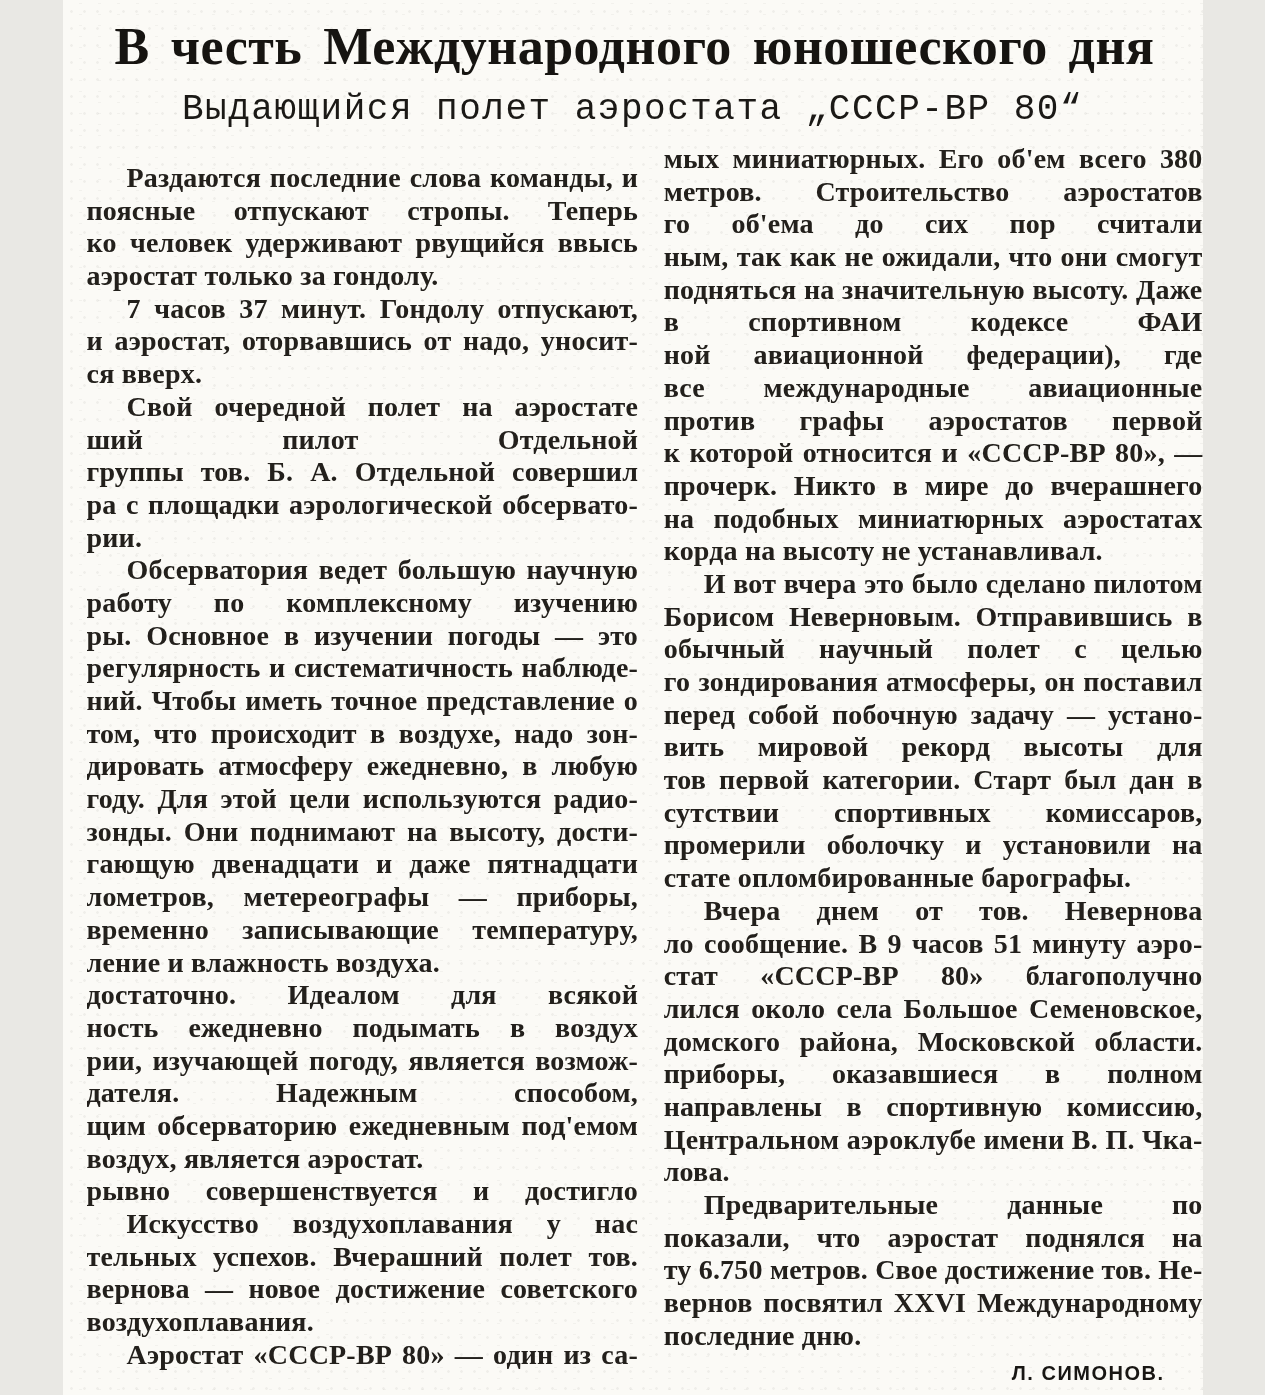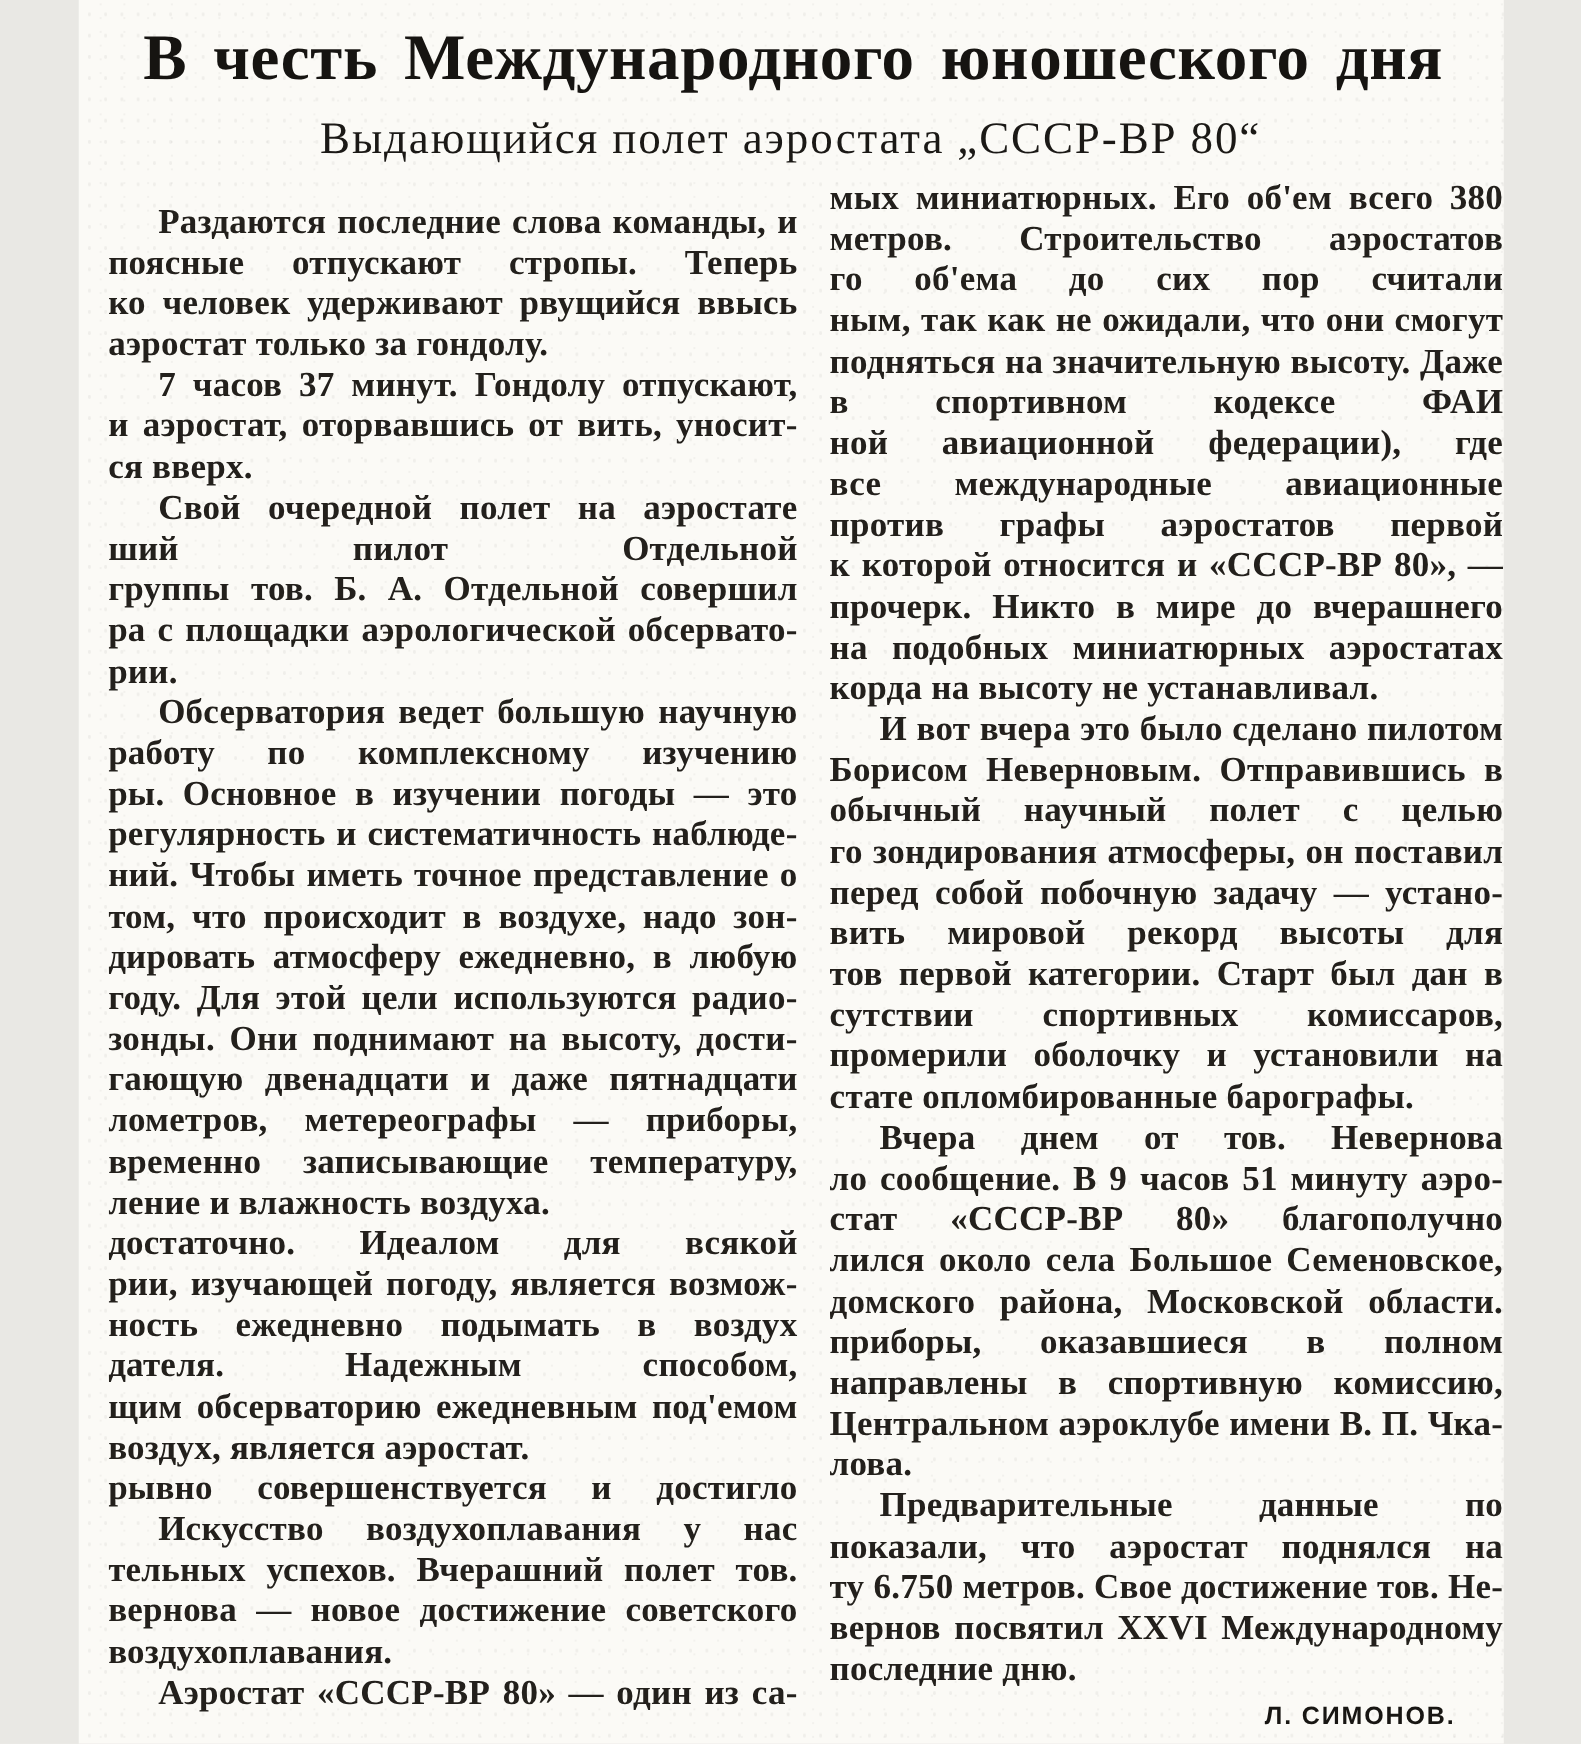--- a/index.html
+++ b/index.html
@@ -26,21 +26,21 @@
     font-weight: 700;
     line-height: 62px;
     letter-spacing: 0.5px;
     text-align: justify;
     text-align-last: justify;
     color: #161411;
   }
 
   .subtitle {
     margin: 9px 30px 0 30px;
-    font-family: Liberation Serif, serif;
+    font-family: Liberation Mono, monospace;
     font-weight: 400;
     font-size: 36px;
     line-height: 46px;
     letter-spacing: 1.5px;
     text-align: center;
     color: #1b1916;
   }
 
   .cols {
     display: flex;
@@ -98,43 +98,43 @@
 
   <div class="cols">
 
     <div class="col col-left">
       <div id="col-lines-0">
           <div class="line indent">Раздаются последние слова команды, и</div>
           <div class="line">поясные отпускают стропы. Теперь несколь-</div>
           <div class="line">ко человек удерживают рвущийся ввысь</div>
           <div class="line end">аэростат только за гондолу.</div>
           <div class="line indent">7 часов 37 минут. Гондолу отпускают,</div>
-          <div class="line">и аэростат, оторвавшись от вить, уносит-</div>
+          <div class="line">и аэростат, оторвавшись от надо, уносит-</div>
           <div class="line end">ся вверх.</div>
           <div class="line indent">Свой очередной полет на аэростате стар-</div>
           <div class="line">ший пилот Отдельной воздухоплавательной</div>
           <div class="line">группы тов. Б. А. Отдельной совершил вче-</div>
           <div class="line">ра с площадки аэрологической обсервато-</div>
           <div class="line end">рии.</div>
           <div class="line indent">Обсерватория ведет большую научную</div>
           <div class="line">работу по комплексному изучению атмосфе-</div>
           <div class="line">ры. Основное в изучении погоды — это</div>
           <div class="line">регулярность и систематичность наблюде-</div>
           <div class="line">ний. Чтобы иметь точное представление о</div>
           <div class="line">том, что происходит в воздухе, надо зон-</div>
           <div class="line">дировать атмосферу ежедневно, в любую по-</div>
           <div class="line">году. Для этой цели используются радио-</div>
           <div class="line">зонды. Они поднимают на высоту, дости-</div>
           <div class="line">гающую двенадцати и даже пятнадцати ки-</div>
           <div class="line">лометров, метереографы — приборы, одно-</div>
           <div class="line">временно записывающие температуру, дав-</div>
           <div class="line end">ление и влажность воздуха.</div>
           <div class="line">достаточно. Идеалом для всякой обсервато-</div>
+          <div class="line">ность ежедневно подымать в воздух наблю-</div>
           <div class="line">рии, изучающей погоду, является возмож-</div>
-          <div class="line">ность ежедневно подымать в воздух наблю-</div>
           <div class="line">дателя. Надежным способом, обеспечиваю-</div>
           <div class="line">щим обсерваторию ежедневным под'емом в</div>
           <div class="line end">воздух, является аэростат.</div>
           <div class="line">рывно совершенствуется и достигло значи-</div>
           <div class="line indent">Искусство воздухоплавания у нас непре-</div>
           <div class="line">тельных успехов. Вчерашний полет тов. Не-</div>
           <div class="line">вернова — новое достижение советского</div>
           <div class="line end">воздухоплавания.</div>
           <div class="line indent">Аэростат «СССР-ВР 80» — один из са-</div>
         </div>

